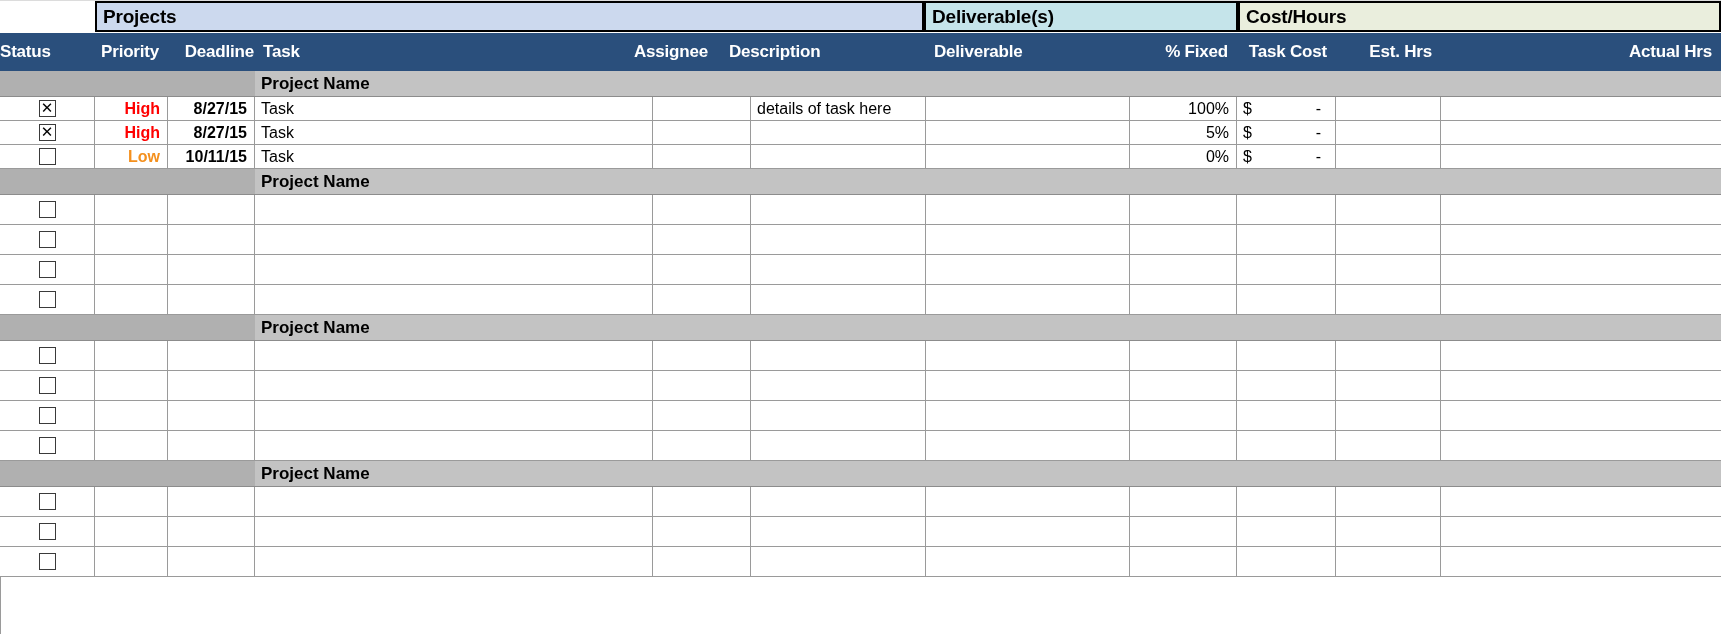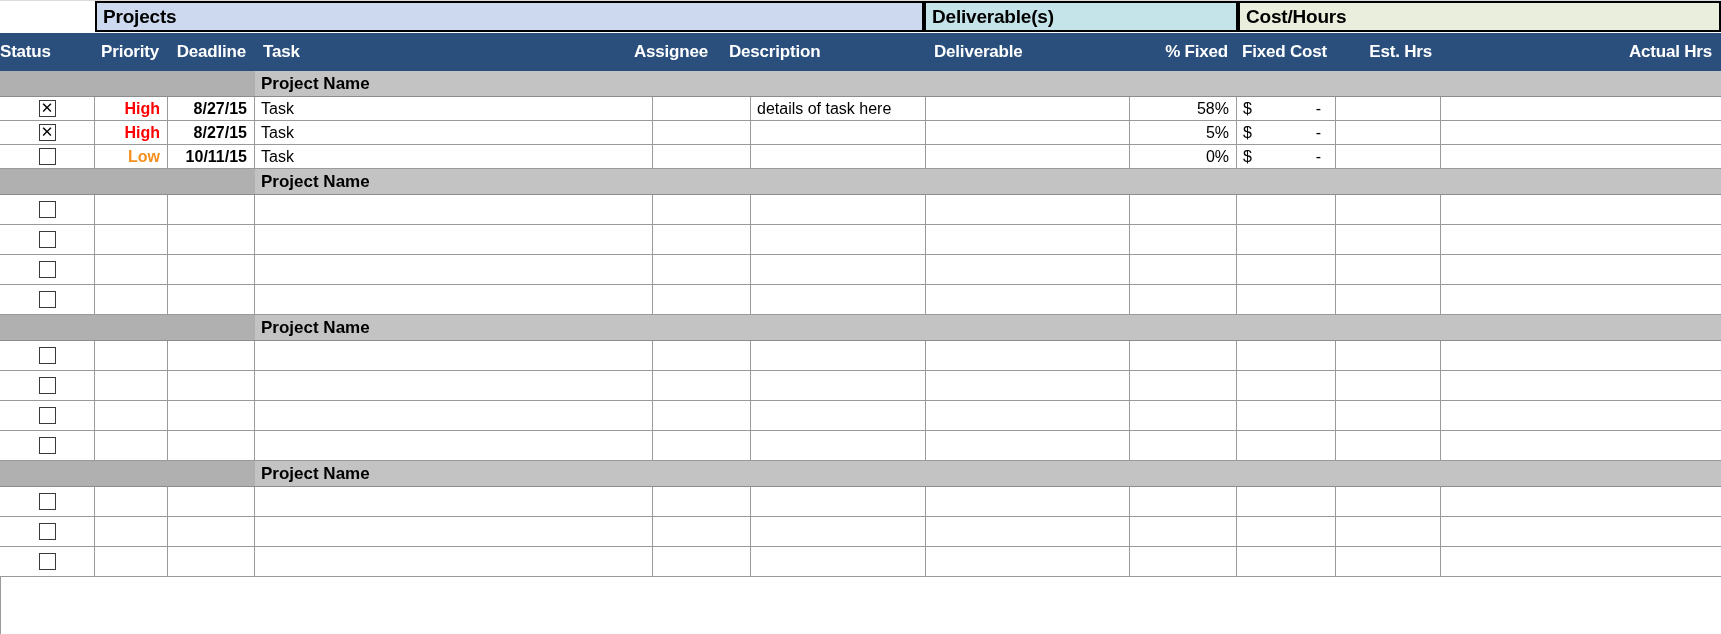--- a/index.html
+++ b/index.html
@@ -122,27 +122,27 @@
   <div class="spine"></div>
   <div id="banner-row">
       <div class="cell banner banner-blank" style="left: 0px; width: 95px;"></div>
       <div class="cell banner banner-projects" style="left: 95px; width: 829px;">Projects</div>
       <div class="cell banner banner-deliv" style="left: 924px; width: 314px;">Deliverable(s)</div>
       <div class="cell banner banner-cost" style="left: 1238px; width: 483px;">Cost/Hours</div>
     </div>
   <div id="header-row">
       <div class="cell hdr c" style="left: 0px; width: 95px;">Status</div>
       <div class="cell hdr r" style="left: 95px; width: 73px;">Priority</div>
-      <div class="cell hdr r" style="left: 168px; width: 87px;">Deadline</div>
+      <div class="cell hdr r" style="left: 176px; width: 87px;">Deadline</div>
       <div class="cell hdr l" style="left: 255px; width: 398px;">Task</div>
       <div class="cell hdr r" style="left: 619px; width: 98px;">Assignee</div>
       <div class="cell hdr l" style="left: 721px; width: 175px;">Description</div>
       <div class="cell hdr l" style="left: 926px; width: 204px;">Deliverable</div>
       <div class="cell hdr r" style="left: 1130px; width: 107px;">% Fixed</div>
-      <div class="cell hdr r" style="left: 1237px; width: 99px;">Fixed Cost</div>
+      <div class="cell hdr r" style="left: 1237px; width: 99px;">Task Cost</div>
       <div class="cell hdr r" style="left: 1336px; width: 105px;">Est. Hrs</div>
       <div class="cell hdr r" style="left: 1441px; width: 280px;">Actual Hrs</div>
     </div>
   <div id="body">
       <div class="cell grp " style="left: 0px; width: 95px; top: 71px; height: 26px;"></div>
       <div class="cell grp " style="left: 95px; width: 73px; top: 71px; height: 26px;"></div>
       <div class="cell grp " style="left: 168px; width: 87px; top: 71px; height: 26px;"></div>
       <div class="cell grp light l" style="left: 255px; width: 398px; top: 71px; height: 26px;">Project Name</div>
       <div class="cell grp light " style="left: 653px; width: 98px; top: 71px; height: 26px;"></div>
       <div class="cell grp light " style="left: 751px; width: 175px; top: 71px; height: 26px;"></div>
@@ -166,21 +166,21 @@
       <div class="cell bcell r" style="left: 653px; width: 98px; top: 97px; height: 24px;">
         <span></span>
       </div>
       <div class="cell bcell l" style="left: 751px; width: 175px; top: 97px; height: 24px;">
         <span>details of task here</span>
       </div>
       <div class="cell bcell l" style="left: 926px; width: 204px; top: 97px; height: 24px;">
         <span></span>
       </div>
       <div class="cell bcell r" style="left: 1130px; width: 107px; top: 97px; height: 24px;">
-        <span>58%</span>
+        <span>100%</span>
       </div>
       <div class="cell bcell r" style="left: 1237px; width: 99px; top: 97px; height: 24px;">
         <div class="cost-inner">
           <span>$</span>
           <span>-</span>
         </div>
       </div>
       <div class="cell bcell r" style="left: 1336px; width: 105px; top: 97px; height: 24px;">
         <span></span>
       </div>

